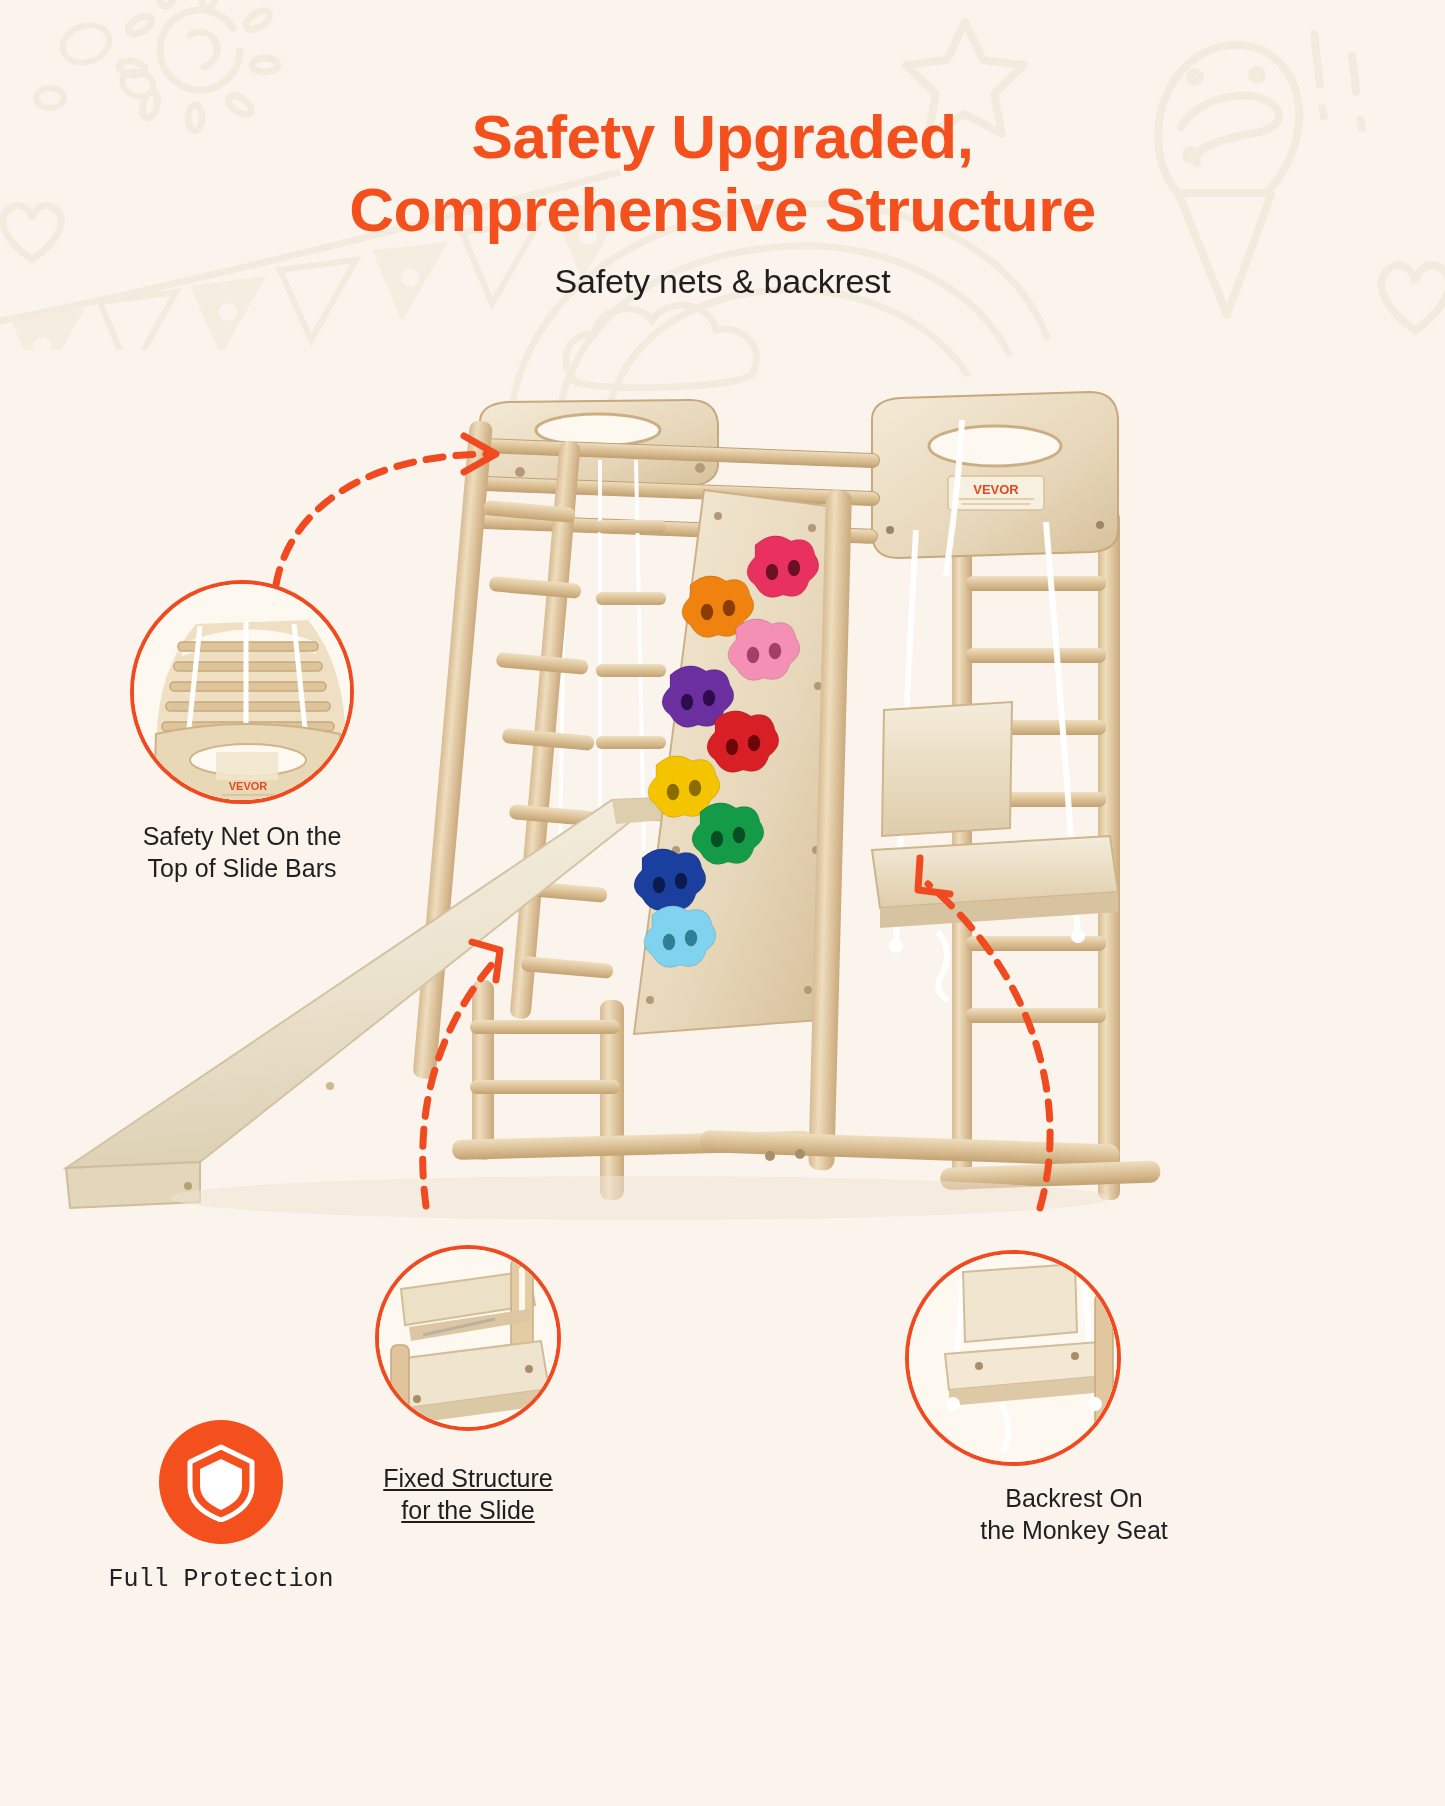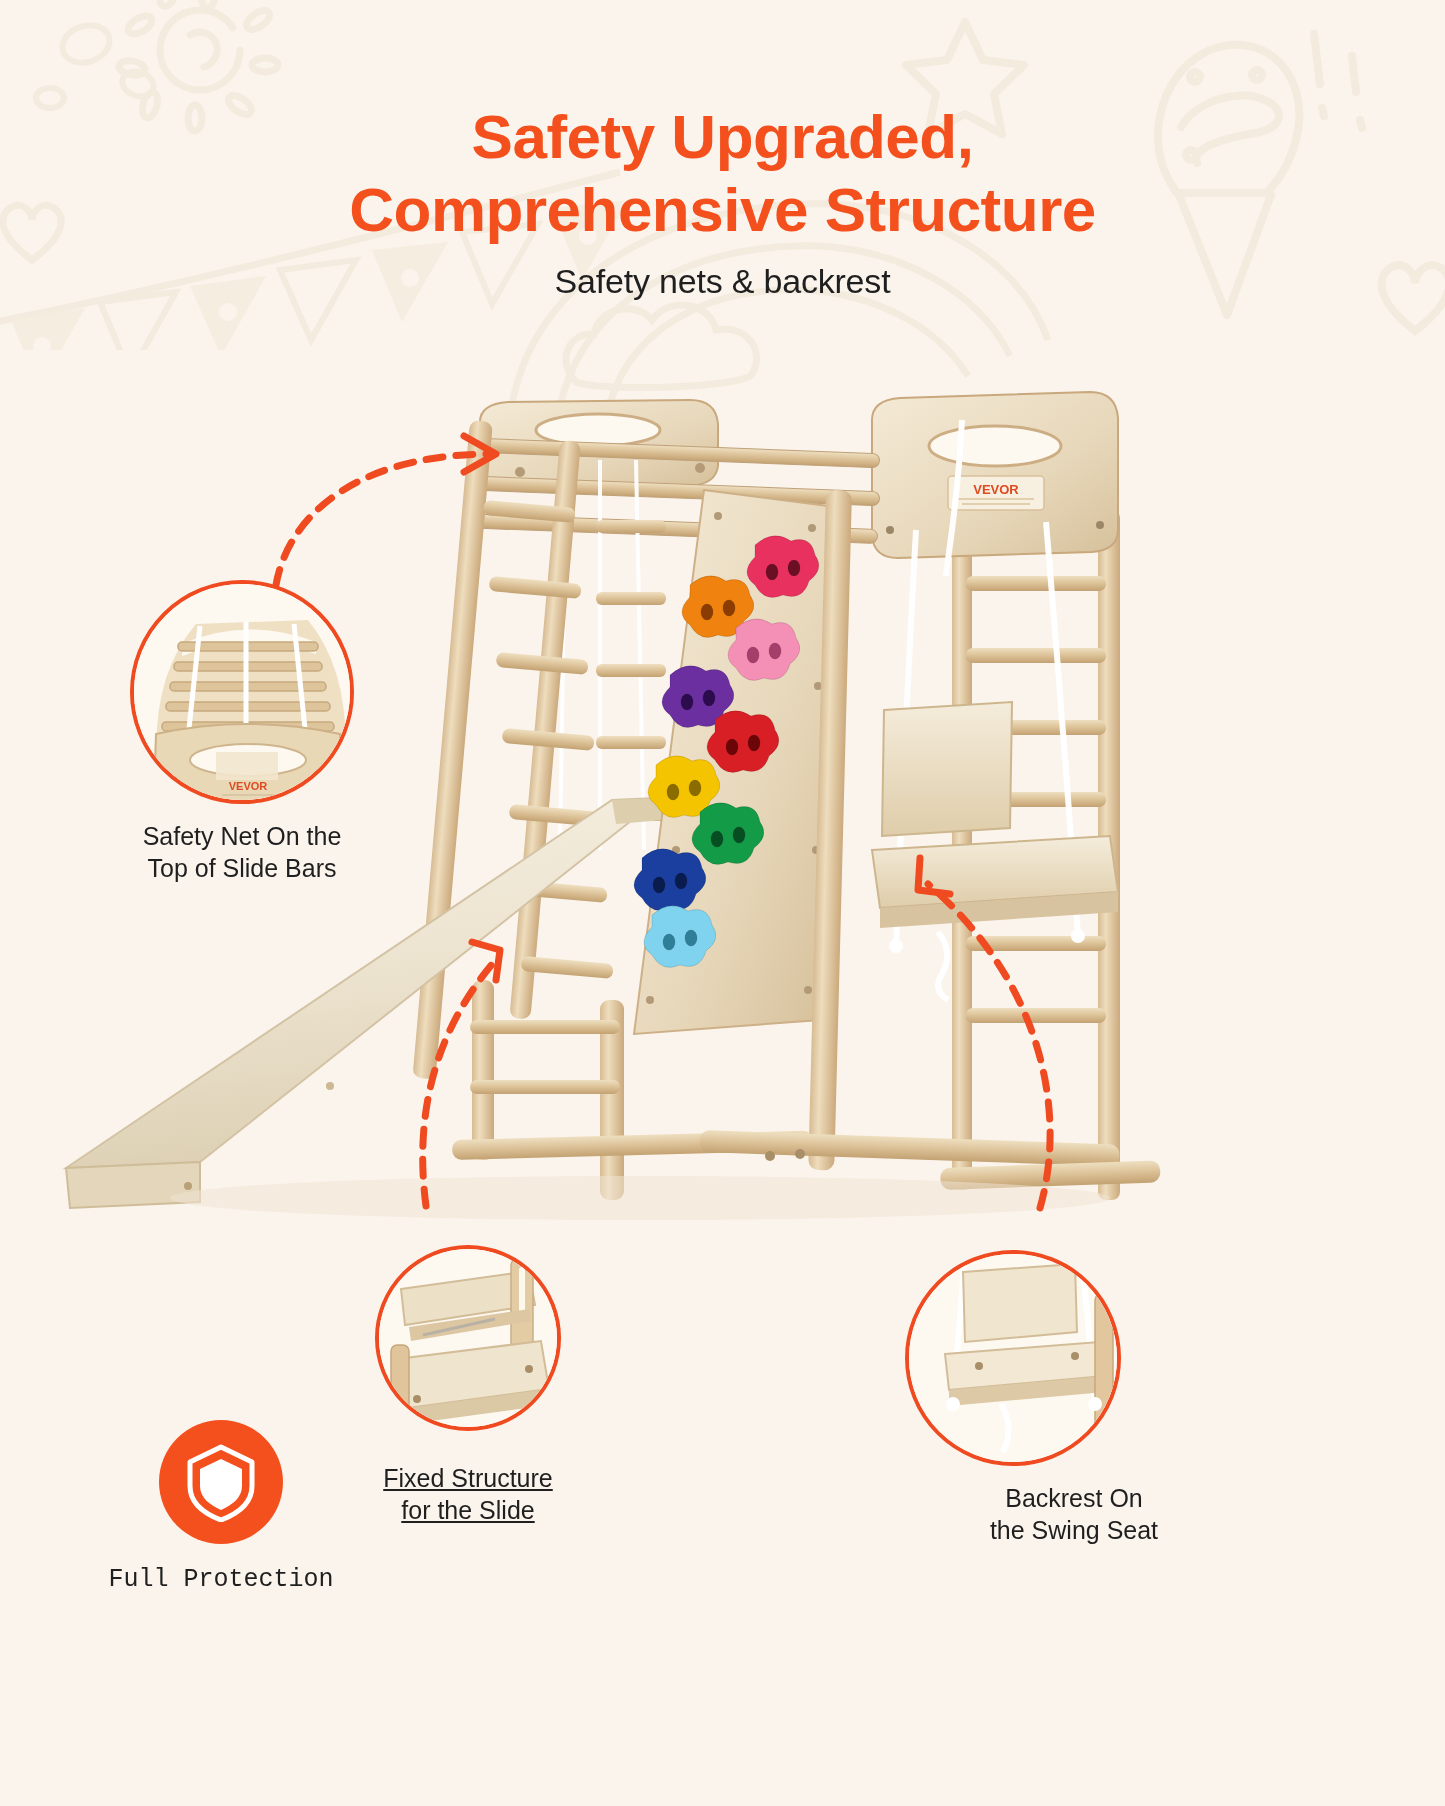--- a/index.html
+++ b/index.html
@@ -465,21 +465,21 @@
         <rect x="186" y="40" width="18" height="176" rx="6" fill="#e1c69e" stroke="#c6a87e" stroke-width="1.5"></rect>
 
         <circle cx="44" cy="150" r="7" fill="#ffffff"></circle>
         <circle cx="186" cy="150" r="7" fill="#ffffff"></circle>
         <path d="M92 150 q14 24 2 48" stroke="#ffffff" stroke-width="6" fill="none"></path>
         <circle cx="70" cy="112" r="4" fill="#a98e6a"></circle>
         <circle cx="166" cy="102" r="4" fill="#a98e6a"></circle>
       </svg>
     </div>
     <div class="calloutCap" style="left:29px; top:272px; width:280px;">Backrest On
-the Swing Seat</div>
+the Monkey Seat</div>
   </div>
 
   <div class="badgeWrap" style="left:81px; top:1420px; width:280px;">
     <div class="badgeCircle">
       <svg width="74" height="80" viewBox="0 0 74 80" fill="none">
         <path d="M37 5 L 68 20 L 68 44 C 68 62, 53 72, 37 78 C 21 72, 6 62, 6 44 L 6 20 Z" stroke="#ffffff" stroke-width="5" fill="none" stroke-linejoin="round"></path>
         <path d="M37 17 L 58 27 L 58 44 C 58 56, 48 63, 37 68 C 26 63, 16 56, 16 44 L 16 27 Z" fill="#ffffff"></path>
       </svg>
     </div>
     <div class="badgeCap">Full Protection</div>

